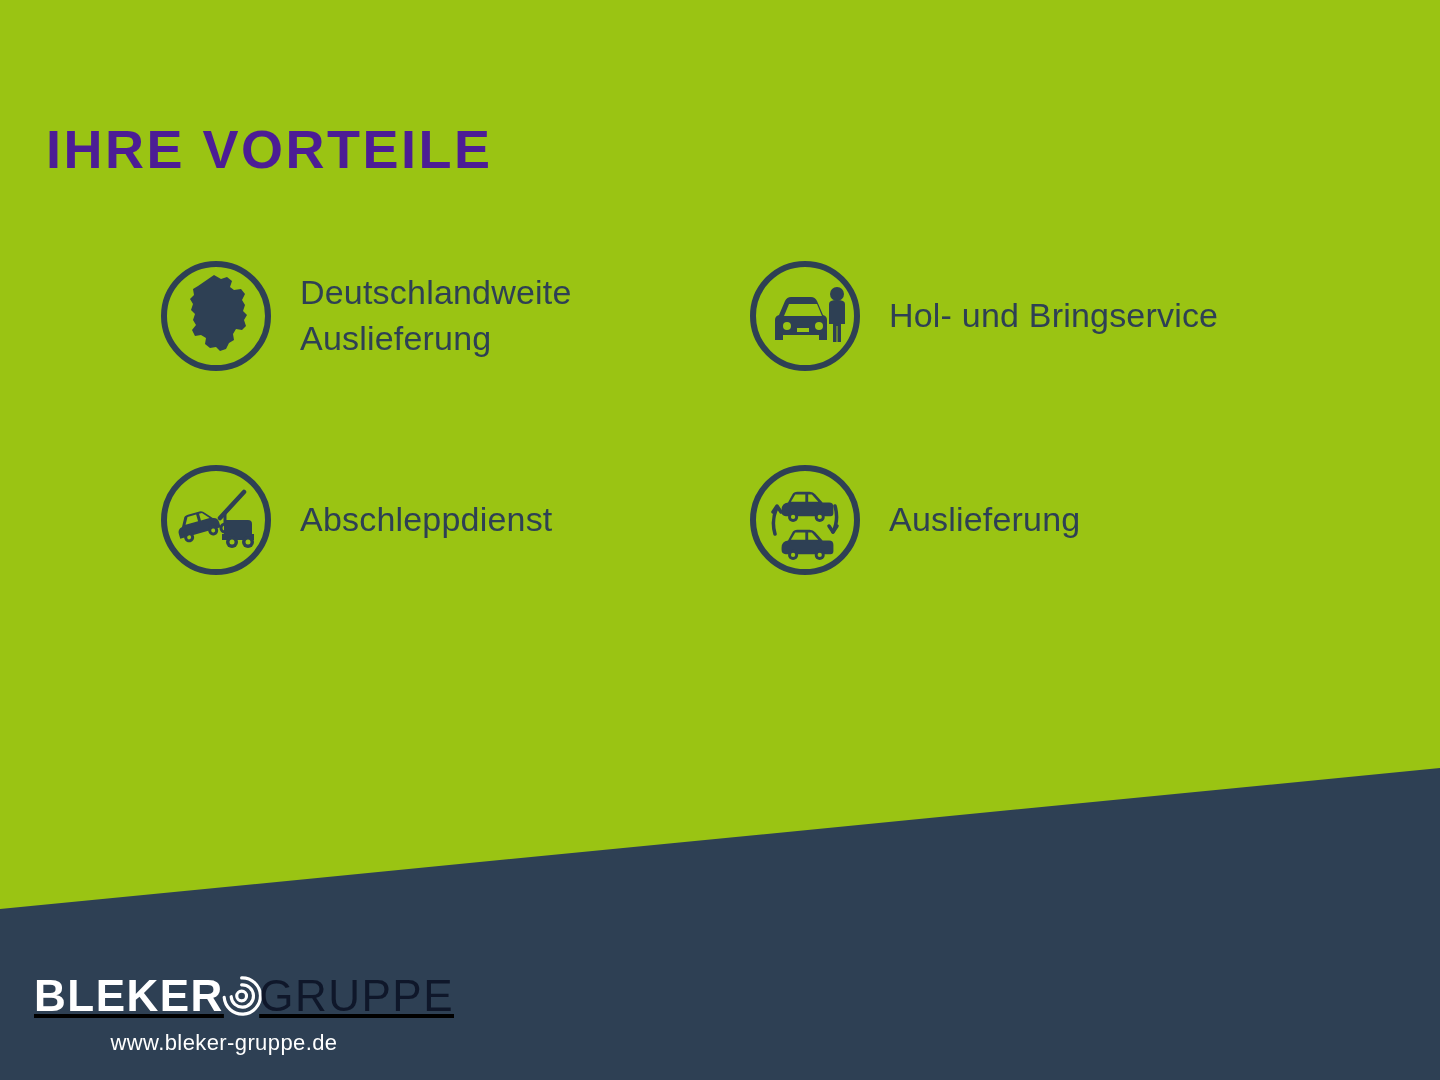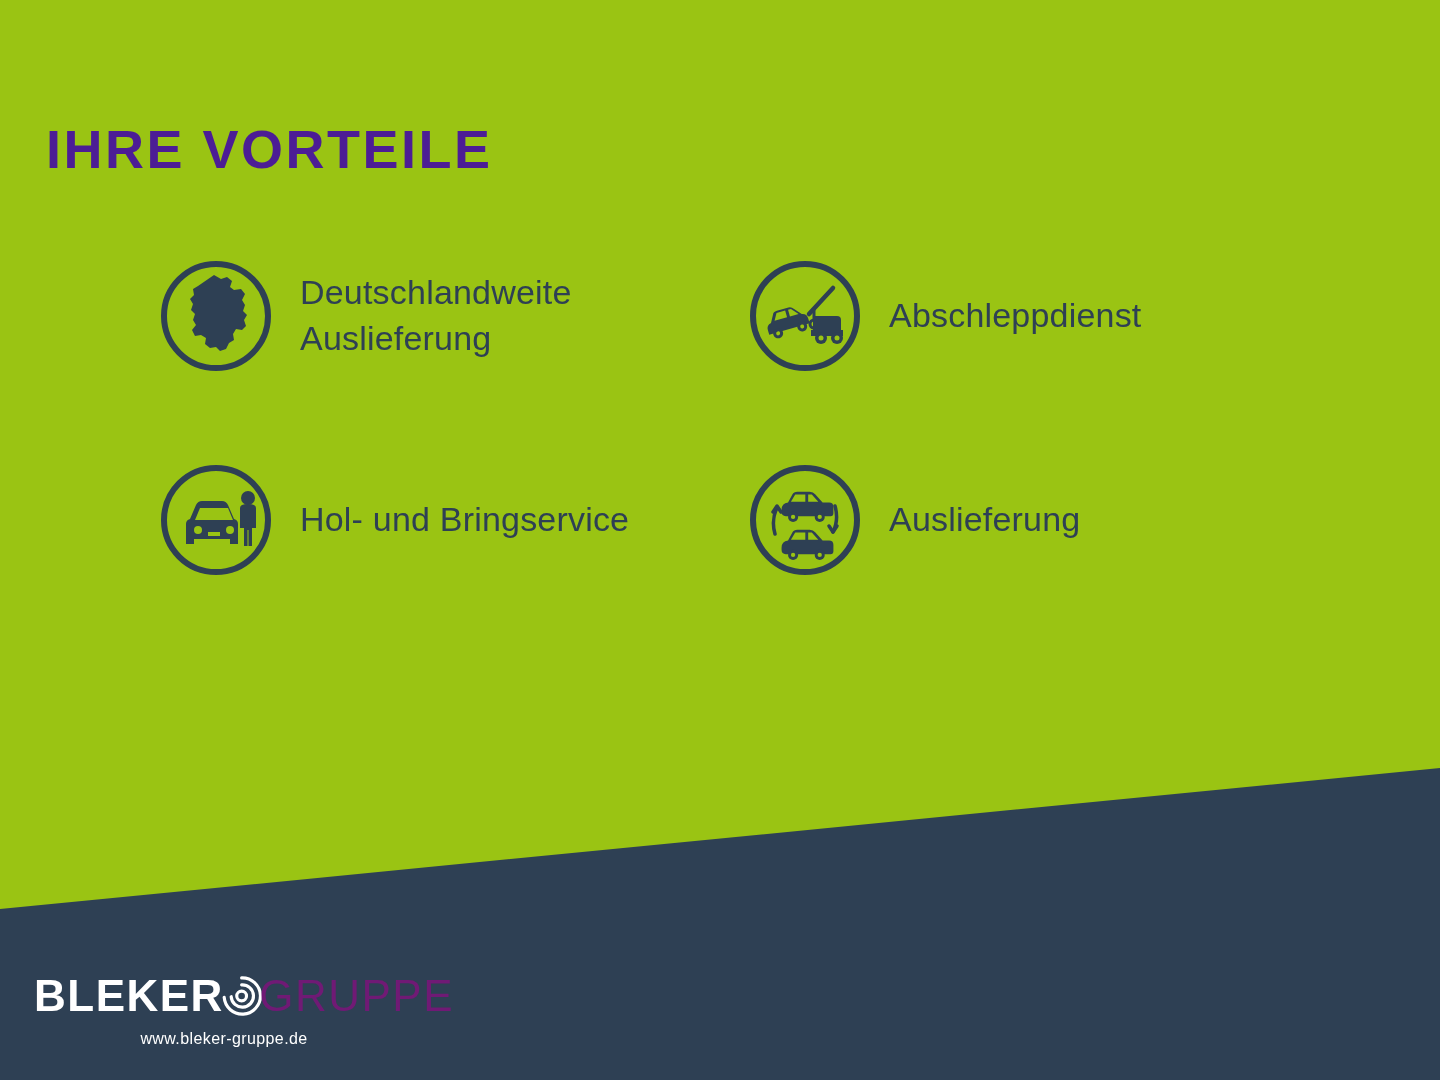--- a/index.html
+++ b/index.html
@@ -89,44 +89,45 @@
     left: 34px;
     top: 968px;
     z-index: 6;
     width: 420px;
   }
   .logo-row {
     display: flex;
     align-items: center;
     justify-content: flex-start;
     height: 56px;
+    text-decoration: underline;
   }
   .logo-word-bold {
     color: #ffffff;
     font-size: 44px;
     font-weight: 700;
     letter-spacing: 1.5px;
     line-height: 1;
   }
   .logo-mark {
     width: 62px;
     height: 62px;
     margin: 0 -4px 0 -4px;
     display: block;
   }
   .logo-word-light {
-    color: #701a75;
+    color: #0f172a;
     font-size: 44px;
     font-weight: 400;
     letter-spacing: 1.5px;
     line-height: 1;
   }
   .logo-url {
     color: #ffffff;
-    font-size: 16px;
+    font-size: 22px;
     font-weight: 400;
     letter-spacing: 0.4px;
     text-align: center;
     margin-top: 6px;
     width: 380px;
   }
 </style>
 </head>
 <body>
 
@@ -142,20 +143,36 @@
     <div class="benefit">
       <svg class="benefit-icon" viewBox="0 0 116 116">
         <circle cx="58" cy="58" r="52" fill="none" stroke="#2e4054" stroke-width="6"></circle>
         <path fill="#2e4054" d="M56 17 l7 4 6 -2 5 4 -2 6 4 3 7 -1 4 5 -3 6 3 5 -2 6 4 4 -3 5 2 6 -4 4 -6 -1 -3 5 1 6 -5 3 -3 6 -6 2 -4 -4 -6 1 -5 -4 1 -6 -5 -3 -6 1 -3 -6 4 -5 -3 -5 2 -6 -4 -4 2 -6 -3 -5 4 -4 -1 -6 5 -3 z"></path>
       </svg>
       <div class="benefit-label">Deutschlandweite
 Auslieferung</div>
     </div>
 
 
+
+    <div class="benefit">
+      <svg class="benefit-icon" viewBox="0 0 116 116">
+        <circle cx="58" cy="58" r="52" fill="none" stroke="#2e4054" stroke-width="6"></circle>
+
+        <path fill="#2e4054" d="M28 62 q0 -4 4 -5 l6 -14 q2 -4 6 -4 h20 q4 0 6 4 l6 14 q4 1 4 5 v20 h-8 v-5 h-36 v5 h-8 z"></path>
+        <path fill="#9ac413" d="M42 46 h28 l5 12 h-38 z"></path>
+        <circle cx="40" cy="68" r="4" fill="#9ac413"></circle>
+        <circle cx="72" cy="68" r="4" fill="#9ac413"></circle>
+        <rect x="50" y="70" width="12" height="4" fill="#9ac413"></rect>
+
+        <circle cx="90" cy="36" r="7" fill="#2e4054"></circle>
+        <path fill="#2e4054" d="M82 46 q0 -4 8 -4 q8 0 8 4 l0 20 -4 0 0 18 -3.5 0 0 -16 -1 0 0 16 -3.5 0 0 -18 -4 0 z"></path>
+      </svg>
+      <div class="benefit-label">Hol- und Bringservice</div>
+    </div>
 
     <div class="benefit">
       <svg class="benefit-icon" viewBox="0 0 116 116">
         <circle cx="58" cy="58" r="52" fill="none" stroke="#2e4054" stroke-width="6"></circle>
 
         <g transform="rotate(-16 42 66)">
           <path fill="#2e4054" d="M20 66 q0 -5 5 -6 l4 -7 q1 -3 5 -3 h12 q3 0 5 3 l6 7 q5 1 5 6 v5 h-42 z"></path>
           <path fill="#9ac413" d="M33 52 h9 v7 h-13 z"></path>
           <path fill="#9ac413" d="M45 52 h3 l6 7 h-9 z"></path>
           <circle cx="29" cy="72" r="5" fill="#2e4054"></circle>
@@ -175,36 +192,20 @@
         <circle cx="90" cy="80" r="6" fill="#2e4054"></circle>
         <circle cx="90" cy="80" r="2.5" fill="#9ac413"></circle>
       </svg>
       <div class="benefit-label">Abschleppdienst</div>
     </div>
 
     <div class="benefit">
       <svg class="benefit-icon" viewBox="0 0 116 116">
         <circle cx="58" cy="58" r="52" fill="none" stroke="#2e4054" stroke-width="6"></circle>
 
-        <path fill="#2e4054" d="M28 62 q0 -4 4 -5 l6 -14 q2 -4 6 -4 h20 q4 0 6 4 l6 14 q4 1 4 5 v20 h-8 v-5 h-36 v5 h-8 z"></path>
-        <path fill="#9ac413" d="M42 46 h28 l5 12 h-38 z"></path>
-        <circle cx="40" cy="68" r="4" fill="#9ac413"></circle>
-        <circle cx="72" cy="68" r="4" fill="#9ac413"></circle>
-        <rect x="50" y="70" width="12" height="4" fill="#9ac413"></rect>
-
-        <circle cx="90" cy="36" r="7" fill="#2e4054"></circle>
-        <path fill="#2e4054" d="M82 46 q0 -4 8 -4 q8 0 8 4 l0 20 -4 0 0 18 -3.5 0 0 -16 -1 0 0 16 -3.5 0 0 -18 -4 0 z"></path>
-      </svg>
-      <div class="benefit-label">Hol- und Bringservice</div>
-    </div>
-
-    <div class="benefit">
-      <svg class="benefit-icon" viewBox="0 0 116 116">
-        <circle cx="58" cy="58" r="52" fill="none" stroke="#2e4054" stroke-width="6"></circle>
-
         <g transform="translate(0,-20) scale(0.72) translate(22,28)">
           <path fill="#2e4054" d="M26 66 q0 -9 9 -10 l6 -11 q2 -4 7 -4 h17 q5 0 8 4 l10 11 h9 q6 0 6 6 v9 q0 4 -4 4 h-62 q-6 0 -6 -6 z"></path>
           <path fill="#9ac413" d="M45 45 h14 v10 h-20 z"></path>
           <path fill="#9ac413" d="M63 45 h5 l9 10 h-14 z"></path>
           <circle cx="42" cy="76" r="7" fill="#2e4054"></circle>
           <circle cx="42" cy="76" r="3" fill="#9ac413"></circle>
           <circle cx="79" cy="76" r="7" fill="#2e4054"></circle>
           <circle cx="79" cy="76" r="3" fill="#9ac413"></circle>
         </g>
 

